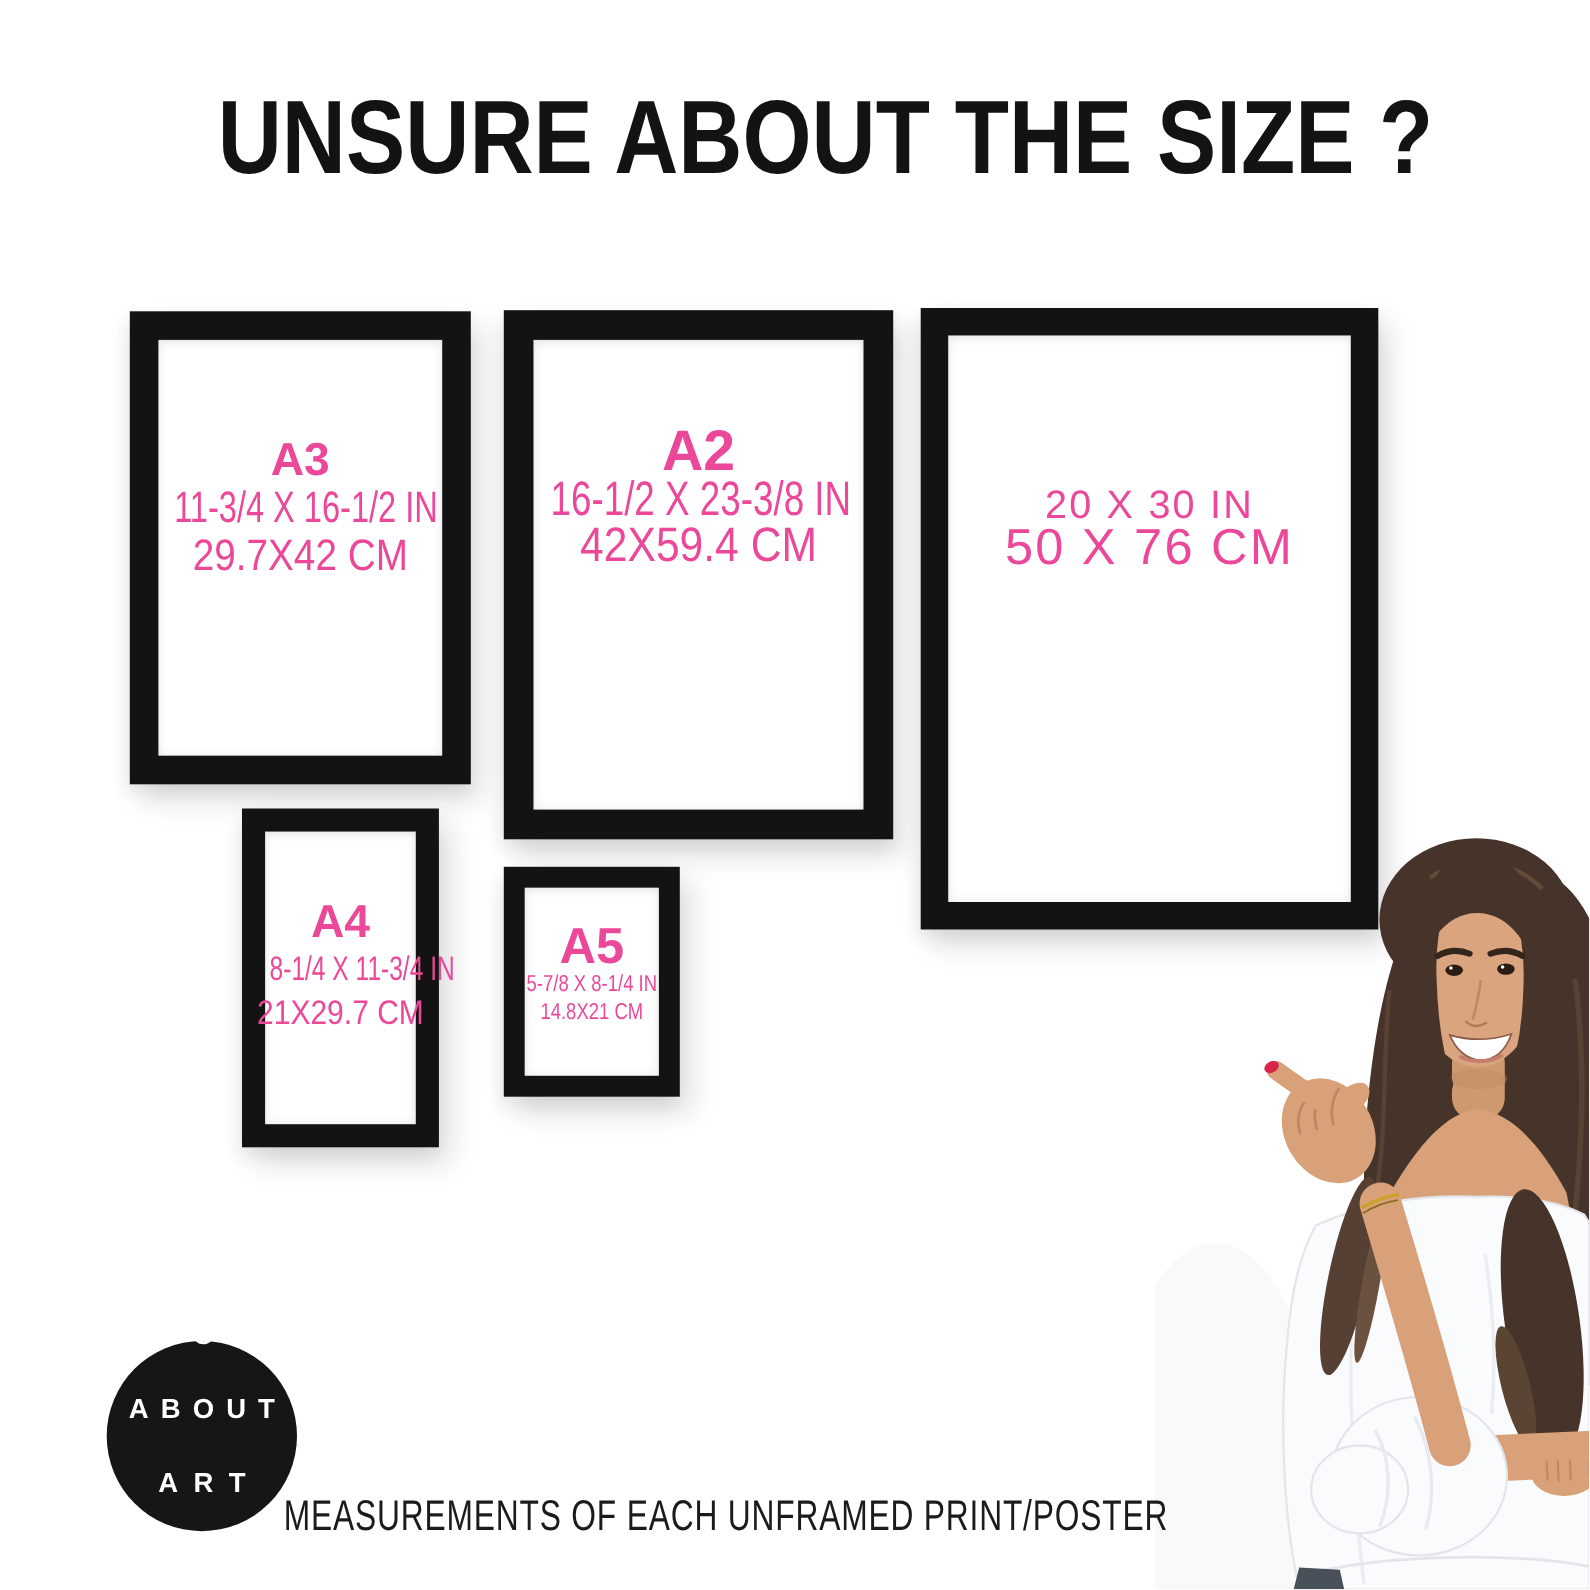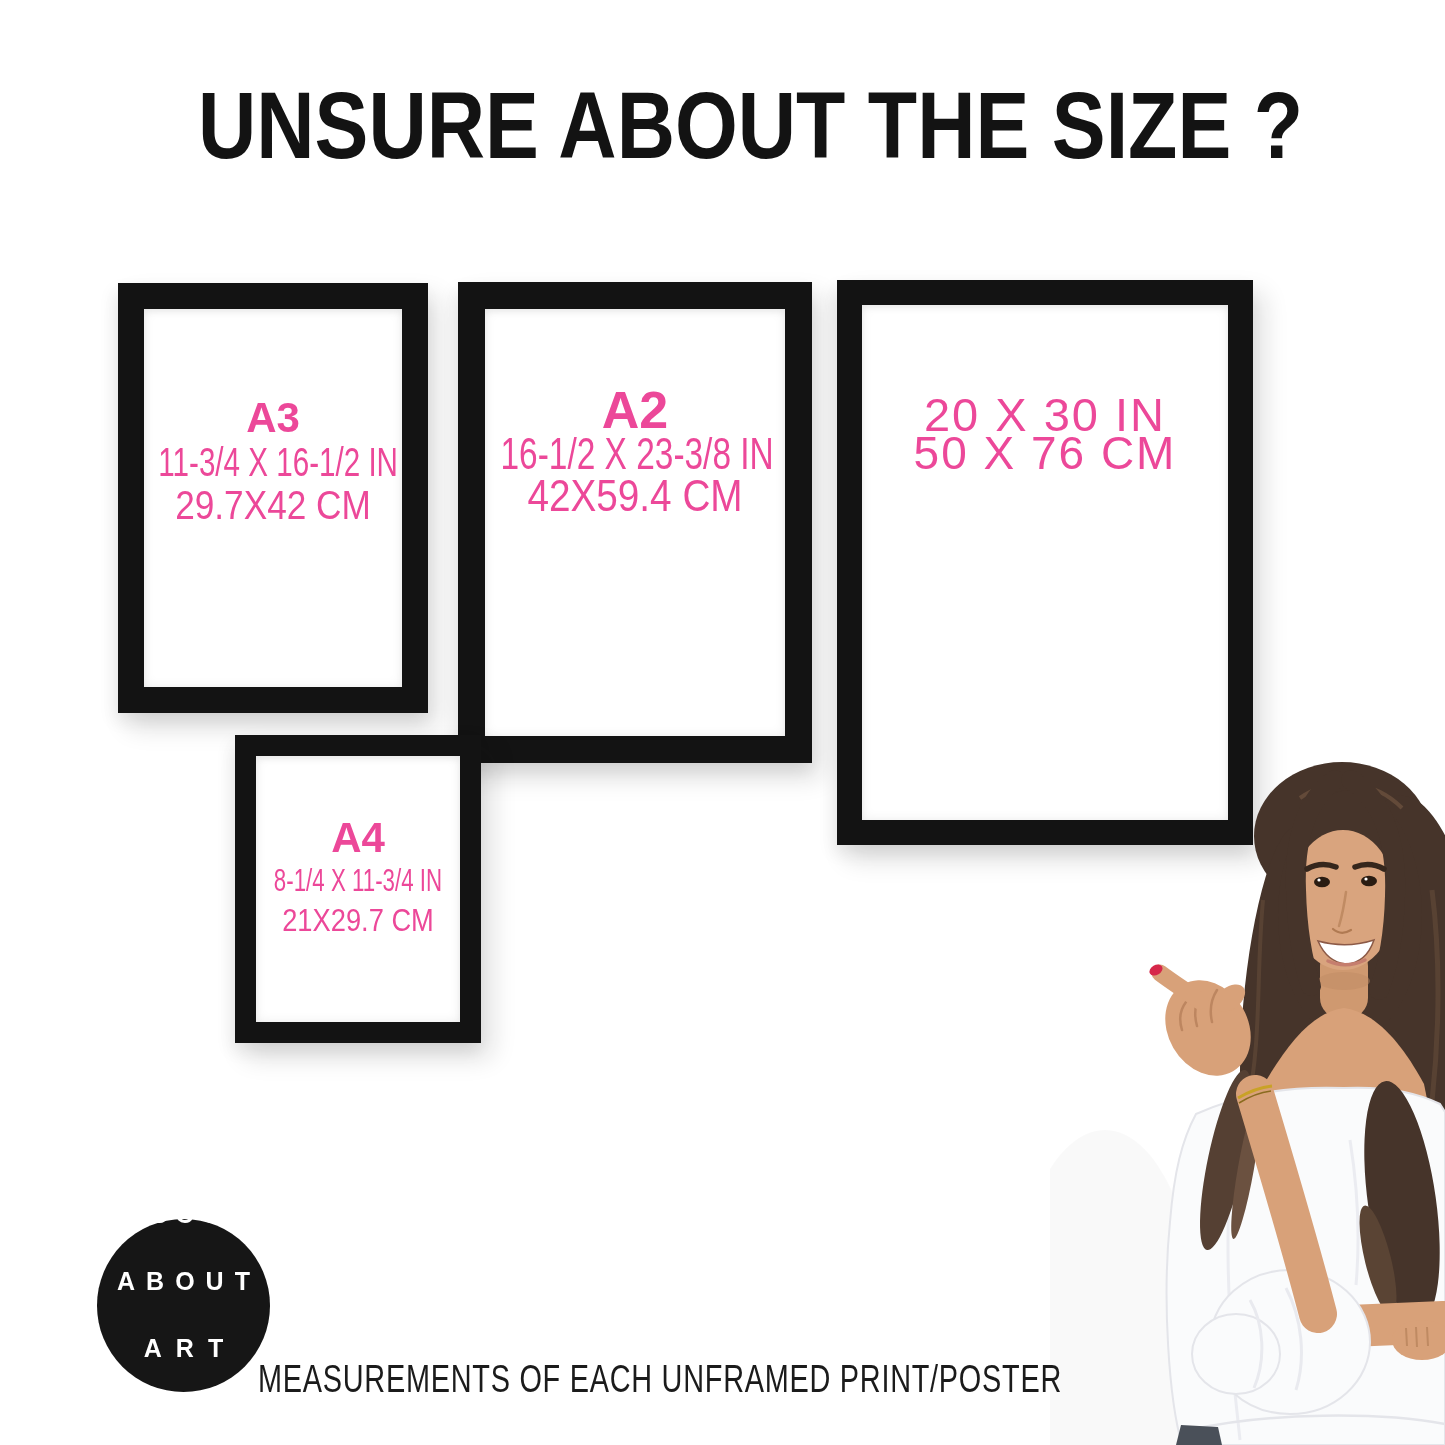--- a/index.html
+++ b/index.html
@@ -31,24 +31,24 @@
   #frame-a2{left:458px;top:282px;width:354px;height:481px;}
   #frame-a2 .mat{inset:27px;}
   #frame-a2 .ftext{top:106px;}
   #frame-a2 .lbl{font-size:52px;line-height:44px;}
   #frame-a2 .in {font-size:44px;line-height:44px;transform:scaleX(.76);}
   #frame-a2 .cm {font-size:44px;line-height:40px;transform:scaleX(.88);}
 
   #frame-2030{left:837px;top:280px;width:416px;height:565px;}
   #frame-2030 .mat{inset:25px;}
   #frame-2030 .ftext{top:116px;}
-  #frame-2030 .in{font-size:47px;line-height:38px;letter-spacing:2px;}
+  #frame-2030 .in{font-size:36px;line-height:38px;letter-spacing:2px;margin-top:44px;}
   #frame-2030 .cm{font-size:46px;line-height:38px;letter-spacing:2px;}
 
-  #frame-a4{left:235px;top:735px;width:246px;height:308px;}
+  #frame-a4{left:220px;top:735px;width:179px;height:308px;}
   #frame-a4 .mat{inset:21px;}
   #frame-a4 .ftext{top:80px;}
   #frame-a4 .lbl{font-size:42px;line-height:46px;}
   #frame-a4 .in {font-size:31px;line-height:40px;transform:scaleX(.72);}
   #frame-a4 .cm {font-size:31px;line-height:40px;transform:scaleX(.88);}
 
   #frame-a5{left:458px;top:788px;width:160px;height:209px;}
   #frame-a5 .mat{inset:19px;}
   #frame-a5 .ftext{top:48px;}
   #frame-a5 .lbl{font-size:46px;line-height:46px;}
@@ -109,20 +109,28 @@
 
   <div class="frame" id="frame-a4">
     <div class="mat"></div>
     <div class="ftext">
       <div class="lbl">A4</div>
       <div class="in">8-1/4 X 11-3/4 IN</div>
       <div class="cm">21X29.7 CM</div>
     </div>
   </div>
 
+  <div class="frame" id="frame-a5">
+    <div class="mat"></div>
+    <div class="ftext">
+      <div class="lbl">A5</div>
+      <div class="in">5-7/8 X 8-1/4 IN</div>
+      <div class="cm">14.8X21 CM</div>
+    </div>
+  </div>
 
   <svg id="woman" viewBox="0 0 395 705" xmlns="http://www.w3.org/2000/svg">
     <ellipse cx="55" cy="600" rx="95" ry="210" fill="#000000" opacity="0.025"></ellipse>
 
     <g>
       <ellipse cx="292" cy="96" rx="88" ry="74" fill="#46342a"></ellipse>
       <ellipse cx="231" cy="268" rx="38" ry="182" fill="#46342a" transform="rotate(5 231 268)"></ellipse>
       <ellipse cx="366" cy="290" rx="74" ry="235" fill="#46342a" transform="rotate(-4 366 290)"></ellipse>
       <ellipse cx="300" cy="175" rx="72" ry="125" fill="#46342a"></ellipse>
       <path d="M250 58 C282 36 324 40 352 68" stroke="#6f5440" stroke-width="4" fill="none" opacity=".7"></path>

